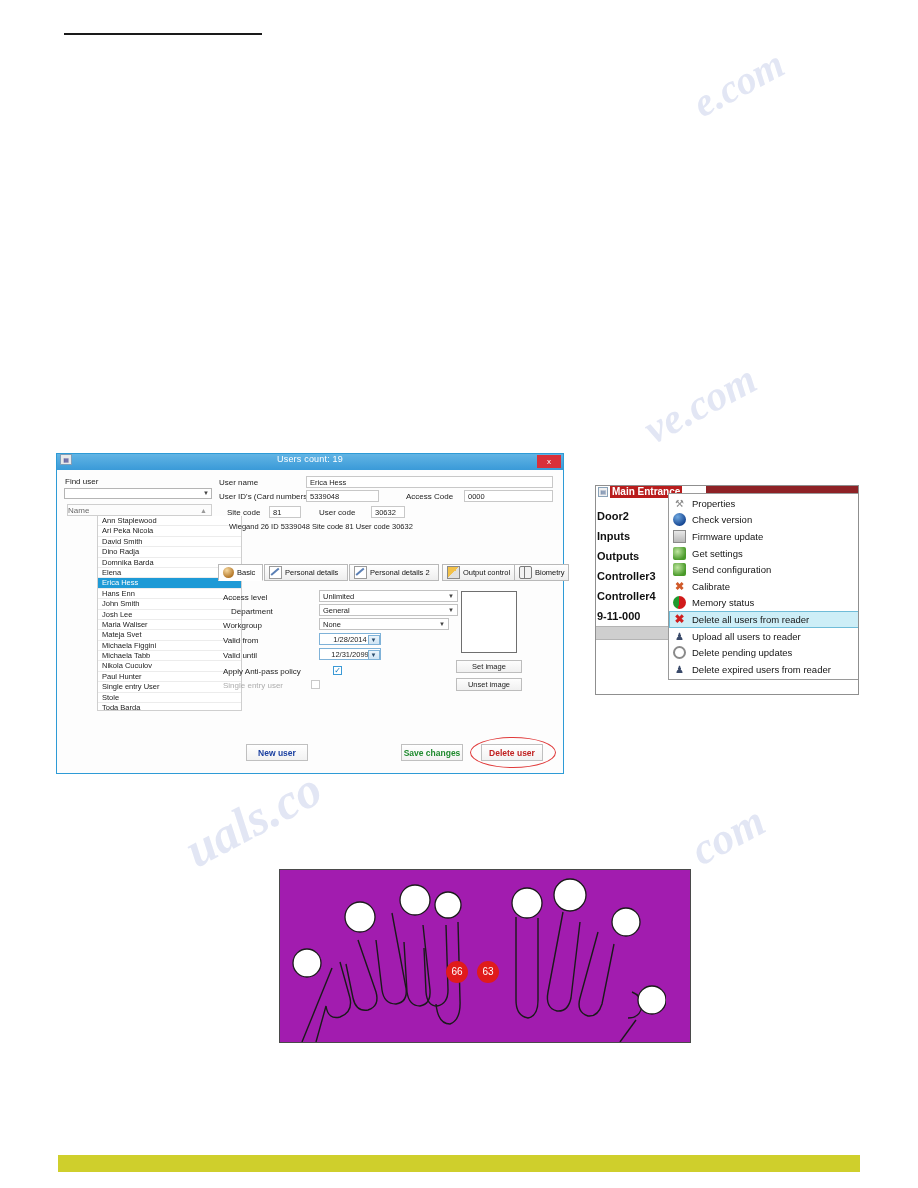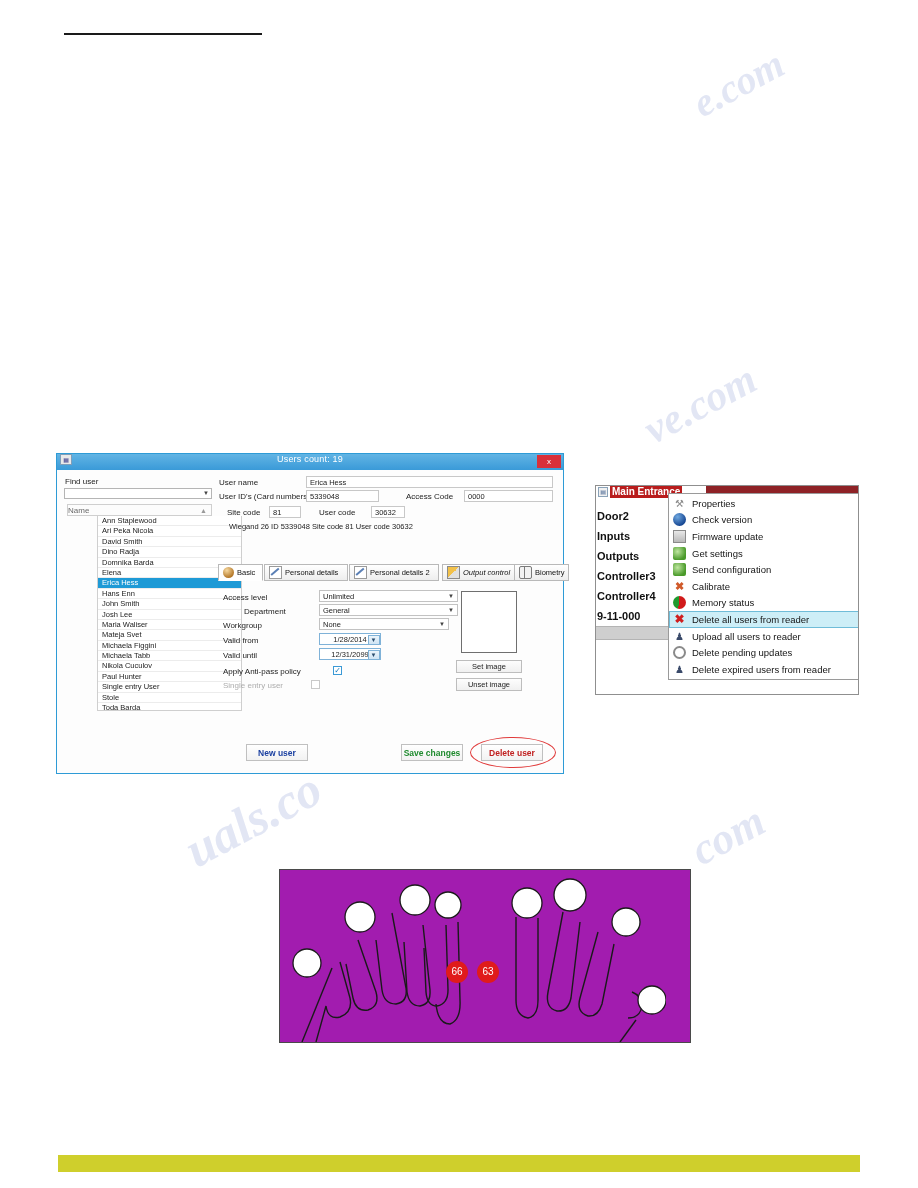--- a/index.html
+++ b/index.html
@@ -633,37 +633,37 @@
           <span>Basic</span>
         </div>
         <div class="tab" style="left: 46px; width: 84px;">
           <span class="ti ti-pencil"></span>
           <span>Personal details</span>
         </div>
         <div class="tab" style="left: 131px; width: 90px;">
           <span class="ti ti-pencil"></span>
           <span>Personal details 2</span>
         </div>
-        <div class="tab" style="left: 224px; width: 73px; font-style: italic;">
+        <div class="tab" style="left: 224px; width: 73px;">
           <span class="ti ti-output"></span>
           <span>Output control</span>
         </div>
         <div class="tab" style="left: 296px; width: 55px;">
           <span class="ti ti-bio"></span>
           <span>Biometry</span>
         </div>
       </div>
 
     <div class="form-label" style="left:162px;top:119px;">Access level</div>
     <div class="combo" style="left:258px;top:116px;width:139px;">
       <span>Unlimited</span>
       <span class="arrow">▼</span>
     </div>
 
-    <div class="form-label" style="left:157px;top:133px;padding-left:26px;">Department</div>
+    <div class="form-label" style="left:144px;top:133px;padding-left:26px;">Department</div>
     <div class="combo" style="left:258px;top:130px;width:139px;">
       <span>General</span>
       <span class="arrow">▼</span>
     </div>
 
     <div class="form-label" style="left:162px;top:147px;">Workgroup</div>
     <div class="combo" style="left:258px;top:144px;width:130px;">
       <span>None</span>
       <span class="arrow">▼</span>
     </div>

